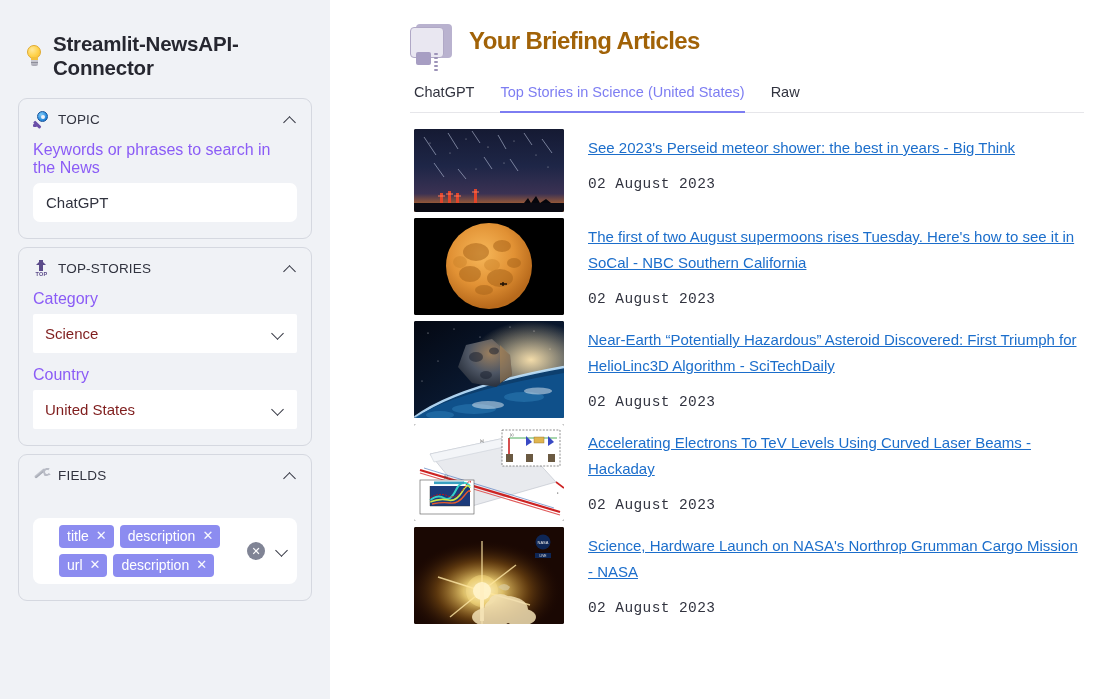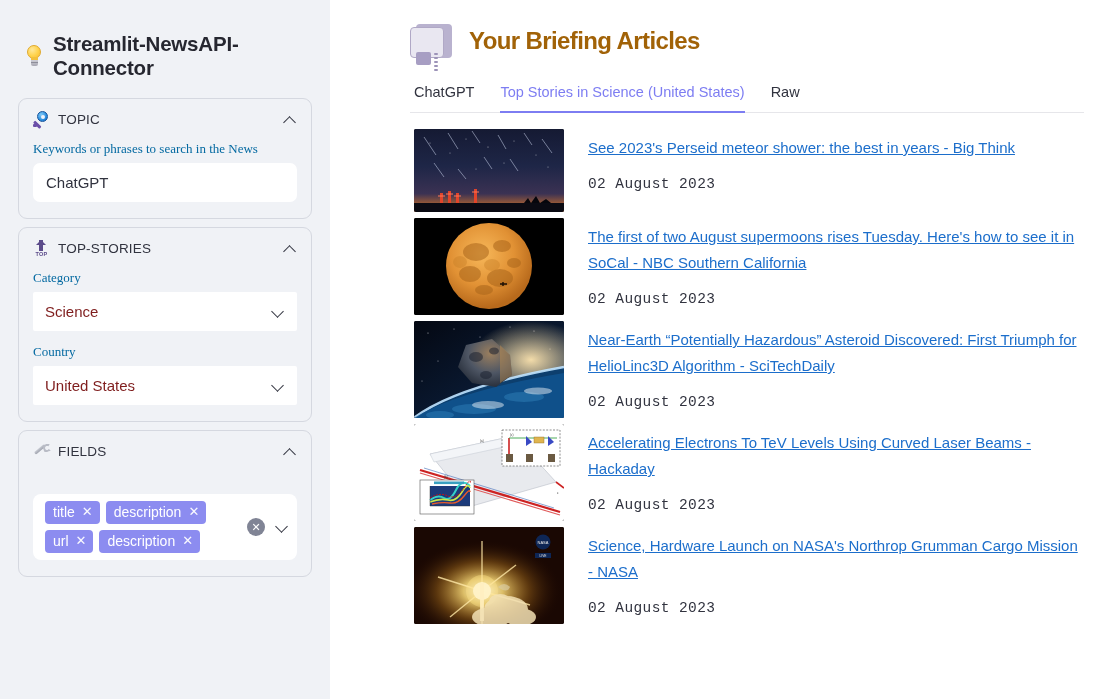--- a/index.html
+++ b/index.html
@@ -123,24 +123,23 @@
     background: linear-gradient(#c9ccd4, #9ea2ad);
     transform: rotate(-40deg); transform-origin: left center; border-radius: 1.5px;
   }
   .wrench-icon .head {
     position:absolute; left: 9.5px; top: 0.6px; width: 7.5px; height: 7.5px;
     border: 2.4px solid #b9bcc6; border-radius: 50%;
     border-right-color: transparent; transform: rotate(-10deg);
   }
 
   .field-label {
-    font-size: 13px;
-    color: #0369a1;
+    font-size: 16px;
+    color: #8b5cf6;
     margin: 13px 0 6px 0;
-    font-family: Liberation Serif, serif;
   }
   .text-input {
     width: 100%;
     height: 39px;
     background: #ffffff;
     border: 1px solid transparent;
     border-radius: 7px;
     padding: 0 12px;
     font-size: 15px;
     color: #31333f;
@@ -173,21 +172,21 @@
     border-width: 1.7px;
   }
 
   .multiselect {
     margin-top: 34px;
     background: #ffffff;
     border-radius: 8px;
     min-height: 66px;
     display: flex;
     align-items: center;
-    padding: 7px 8px 7px 12px;
+    padding: 7px 8px 7px 26px;
     gap: 6px;
   }
   .chips {
     flex: 1;
     display: flex;
     flex-wrap: wrap;
     gap: 6px;
     align-content: center;
   }
   .chip {

